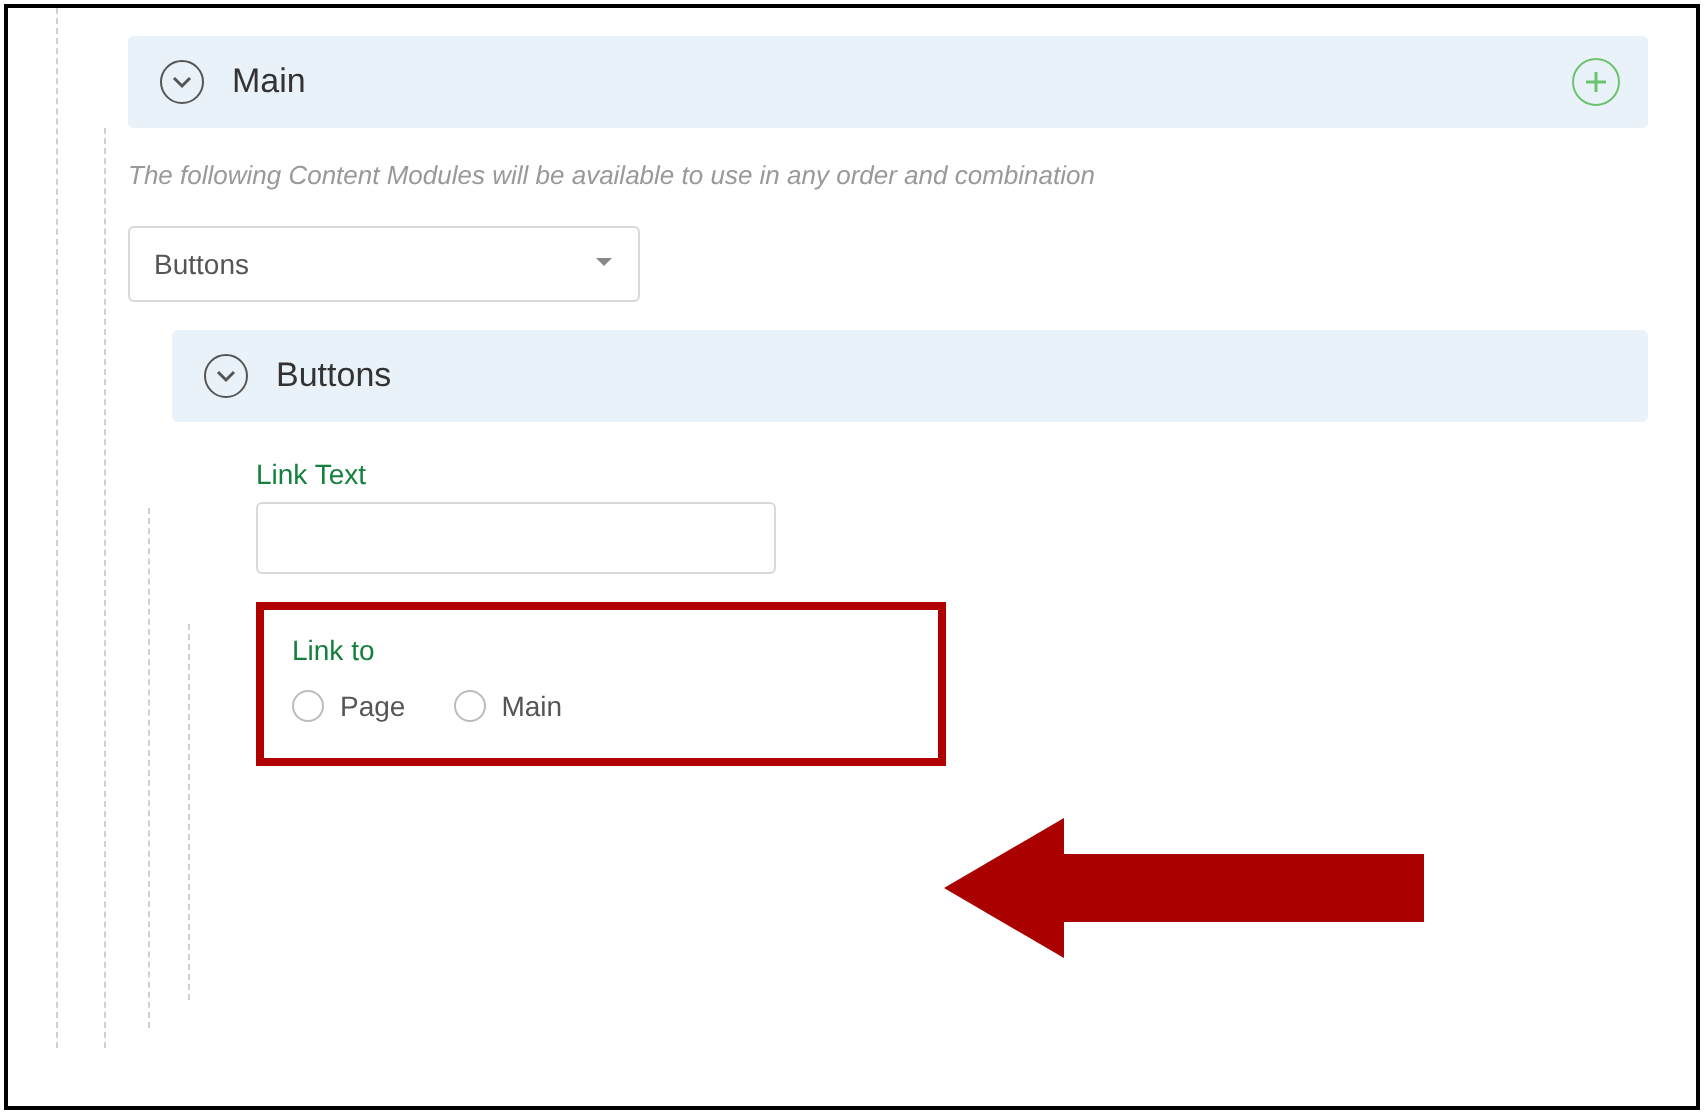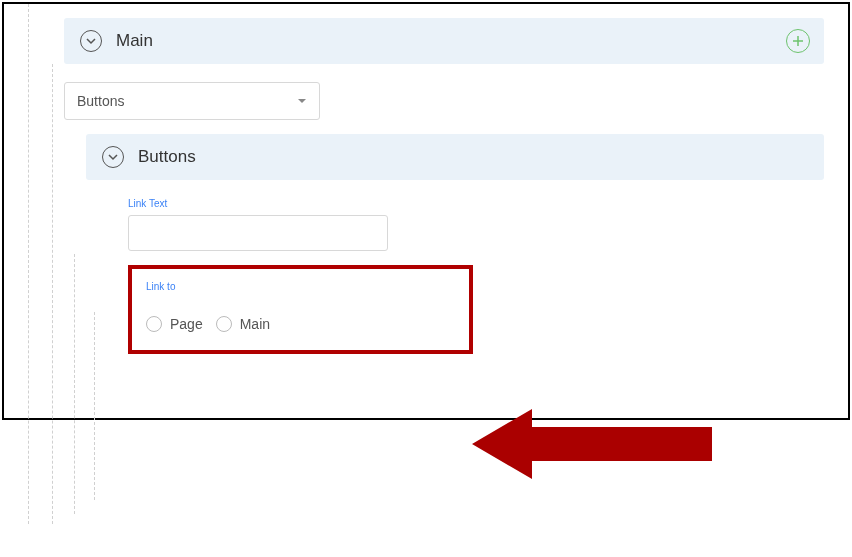--- a/index.html
+++ b/index.html
@@ -1,38 +1,38 @@
 <!DOCTYPE html>
 <html><head>
 <meta charset="utf-8">
 <style>
 * { box-sizing: border-box; margin: 0; padding: 0; }
 body { font-family: Arial, Helvetica, sans-serif; background: #fff; width: 852px; height: 557px; position: relative; overflow: hidden; }
-.outer-border { border: 2px solid #000; width: 848px; height: 418px; margin: 2px; position: relative; padding: 0 20px 20px 20px; }
+.outer-border { border: 2px solid #000; width: 848px; height: 553px; margin: 2px; position: relative; padding: 0 20px 20px 20px; }
 .panel-header { background: #eaf2f9; border-radius: 3px; display: flex; align-items: center; padding: 12px 16px; margin-top: 14px; position: relative; }
 .panel-header.main { margin-left: 40px; margin-right: 4px; }
 .panel-header.buttons { margin-left: 62px; margin-right: 4px; }
 .panel-header.button { margin-left: 82px; margin-right: 4px; }
 .chevron-circle { width: 22px; height: 22px; border: 1.5px solid #555; border-radius: 50%; display: flex; align-items: center; justify-content: center; margin-right: 14px; cursor: pointer; }
 .chevron-circle svg { width: 10px; height: 10px; }
 .panel-title { font-size: 17px; color: #333; }
 .add-circle { position: absolute; right: 14px; top: 50%; transform: translateY(-50%); width: 24px; height: 24px; border: 1.5px solid #6dc36d; border-radius: 50%; display: flex; align-items: center; justify-content: center; cursor: pointer; }
 .add-circle svg { width: 12px; height: 12px; }
 .content-block { margin-left: 40px; margin-top: 16px; }
 .label-dark { font-size: 15px; color: #555; }
 .helper-text { font-size: 13px; color: #999; font-style: italic; margin-top: 4px; }
 .dropdown { margin-top: 18px; width: 256px; height: 38px; border: 1px solid #d8d8d8; border-radius: 3px; background: #fff; display: flex; align-items: center; padding: 0 12px; position: relative; cursor: pointer; }
 .dropdown-text { font-size: 14px; color: #555; }
 .dropdown-caret { position: absolute; right: 12px; top: 50%; transform: translateY(-50%); }
 .dropdown-caret svg { width: 10px; height: 10px; }
 .field-block { margin-left: 104px; margin-top: 18px; }
-.field-label { font-size: 10px; color: #3b82f6; }
+.field-label { font-size: 14px; color: #15803d; }
 .text-input { margin-top: 6px; width: 260px; height: 36px; border: 1px solid #d8d8d8; border-radius: 3px; padding: 0 10px; font-size: 14px; }
 .linkto-box { margin-left: 104px; margin-top: 14px; width: 345px; border: 4px solid #b00000; padding: 12px 20px 18px 14px; }
-.radio-row { display: flex; align-items: center; gap: 13px; margin-top: 24px; }
+.radio-row { display: flex; align-items: center; gap: 24px; margin-top: 12px; }
 .radio-opt { display: flex; align-items: center; gap: 8px; cursor: pointer; }
 .radio-circle { width: 16px; height: 16px; border: 1.5px solid #bbb; border-radius: 50%; }
 .radio-label { font-size: 14px; color: #555; }
 .arrow { position: absolute; left: 468px; top: 395px; }
 .vline-dashed { position: absolute; border-left: 1px dashed #d0d0d0; }
 .vl1 { left: 24px; top: 0; height: 520px; }
 .vl2 { left: 48px; top: 60px; height: 460px; }
 .vl3 { left: 70px; top: 250px; height: 260px; }
 .vl4 { left: 90px; top: 308px; height: 188px; }
 </style>
@@ -53,20 +53,21 @@
     </span>
     <span class="panel-title">Main</span>
     <span class="add-circle">
       <svg viewBox="0 0 12 12">
           <path d="M6 1 V11 M1 6 H11" stroke="#6dc36d" stroke-width="1.5"></path>
         </svg>
     </span>
   </div>
 
   <div class="content-block">
+    <div class="helper-text">The following Content Modules will be available to use in any order and combination</div>
     <div class="dropdown">
       <span class="dropdown-text">Buttons</span>
       <span class="dropdown-caret">
         <svg viewBox="0 0 10 10">
             <path d="M1 3 L5 7 L9 3" fill="#888"></path>
           </svg>
       </span>
     </div>
   </div>
 

